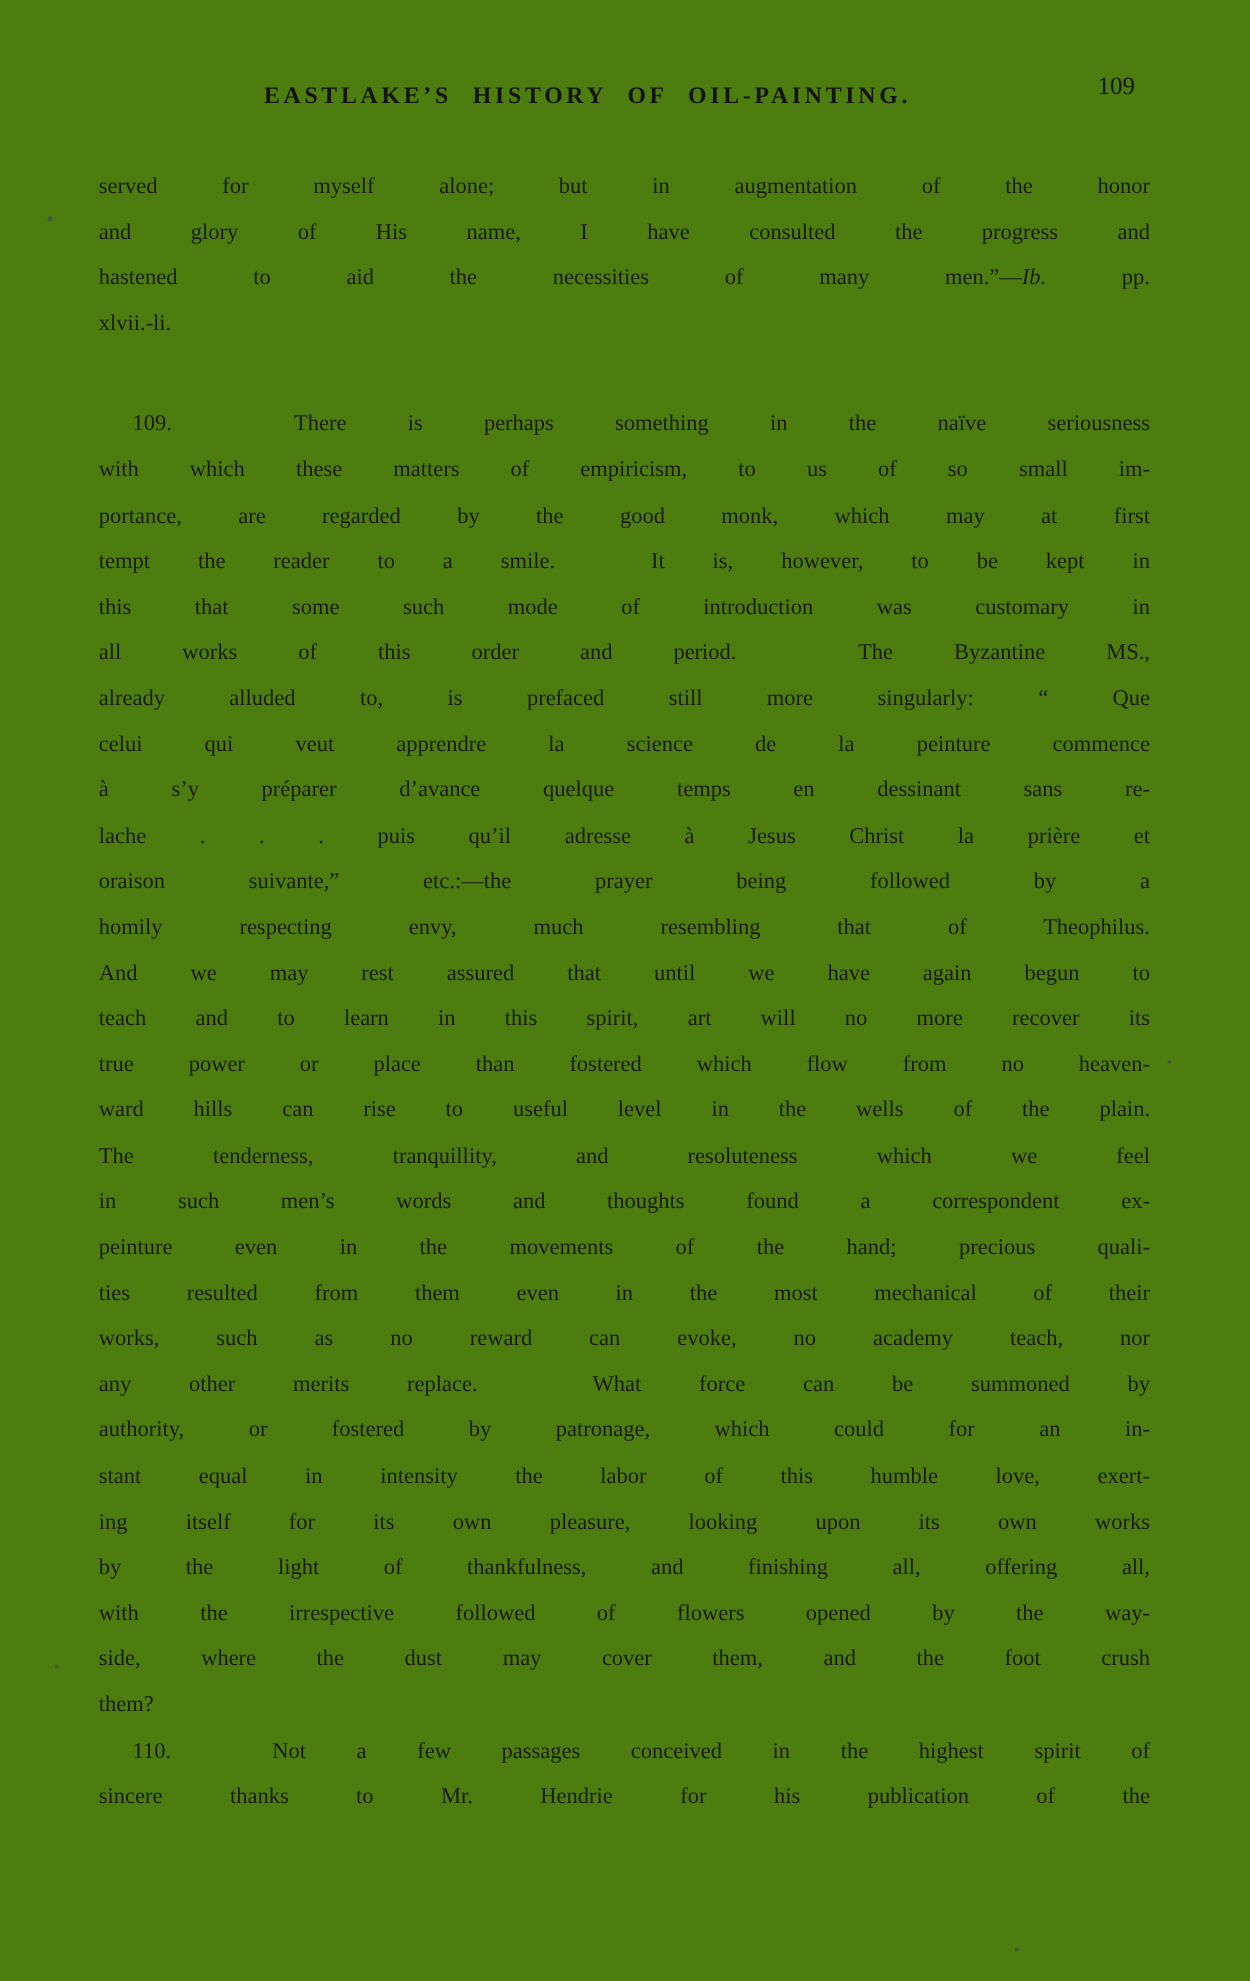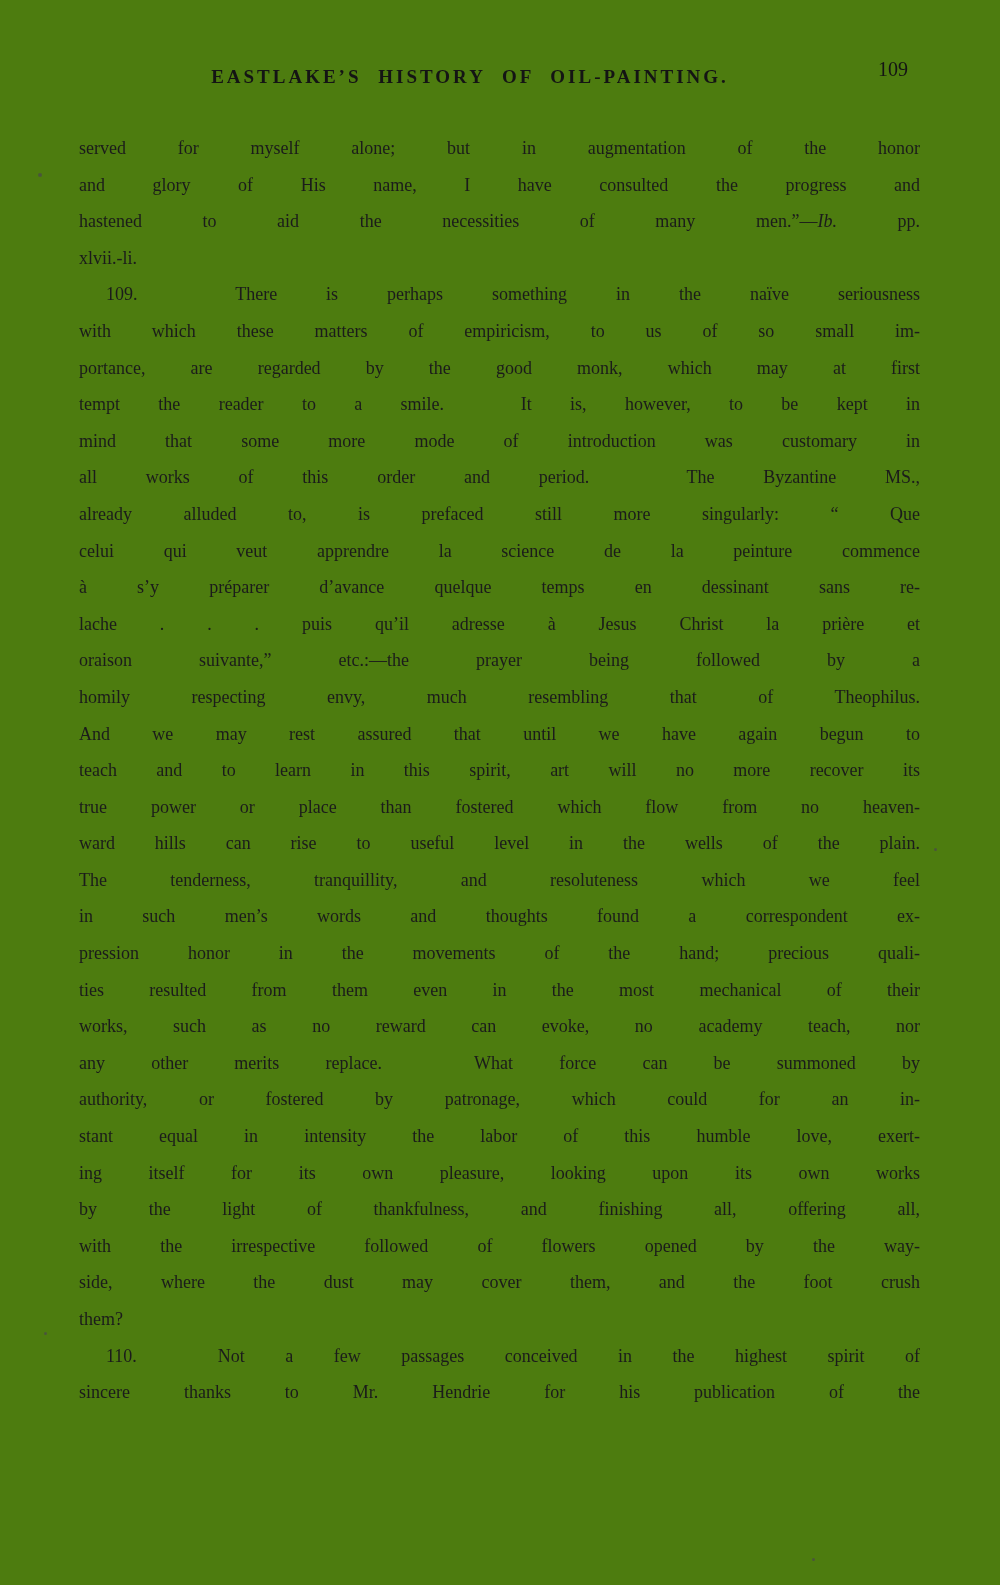--- a/index.html
+++ b/index.html
@@ -39,21 +39,21 @@
   .page-body {
     position: absolute;
     top: 130px;
     left: 79px;
     width: 841px;
     font-size: 18px;
     line-height: 36.6px;
   }
   .paragraph { margin: 0; }
   
-  .page-body .paragraph:nth-of-type(2) { }
+  .page-body .paragraph:nth-of-type(2) { margin-top: 44px; }
   .line {
     text-align: justify;
     text-align-last: justify;
     word-spacing: 1px;
   }
   .line.para-end { text-align-last: left; }
   .line.indent { text-indent: 27px; }
   .speck {
     position: absolute;
     background: #4a4a4a;
@@ -75,35 +75,35 @@
         <div class="line">served for myself alone; but in augmentation of the honor</div>
         <div class="line">and glory of His name, I have consulted the progress and</div>
         <div class="line">hastened to aid the necessities of many men.”—<i>Ib.</i> pp.</div>
         <div class="line para-end">xlvii.-li.</div>
       </div>
       <div class="paragraph">
         <div class="line indent">109.&nbsp; There is perhaps something in the naïve seriousness</div>
         <div class="line">with which these matters of empiricism, to us of so small im-</div>
         <div class="line">portance, are regarded by the good monk, which may at first</div>
         <div class="line">tempt the reader to a smile.&nbsp; It is, however, to be kept in</div>
-        <div class="line">mind that some more mode of introduction was customary in</div>
+        <div class="line">this that some such mode of introduction was customary in</div>
         <div class="line">all works of this order and period.&nbsp; The Byzantine MS.,</div>
         <div class="line">already alluded to, is prefaced still more singularly: “ Que</div>
         <div class="line">celui qui veut apprendre la science de la peinture commence</div>
         <div class="line">à s’y préparer d’avance quelque temps en dessinant sans re-</div>
         <div class="line">lache . . . puis qu’il adresse à Jesus Christ la prière et</div>
         <div class="line">oraison suivante,” etc.:—the prayer being followed by a</div>
         <div class="line">homily respecting envy, much resembling that of Theophilus.</div>
         <div class="line">And we may rest assured that until we have again begun to</div>
         <div class="line">teach and to learn in this spirit, art will no more recover its</div>
         <div class="line">true power or place than fostered which flow from no heaven-</div>
         <div class="line">ward hills can rise to useful level in the wells of the plain.</div>
         <div class="line">The tenderness, tranquillity, and resoluteness which we feel</div>
         <div class="line">in such men’s words and thoughts found a correspondent ex-</div>
-        <div class="line">pression honor in the movements of the hand; precious quali-</div>
+        <div class="line">peinture even in the movements of the hand; precious quali-</div>
         <div class="line">ties resulted from them even in the most mechanical of their</div>
         <div class="line">works, such as no reward can evoke, no academy teach, nor</div>
         <div class="line">any other merits replace.&nbsp; What force can be summoned by</div>
         <div class="line">authority, or fostered by patronage, which could for an in-</div>
         <div class="line">stant equal in intensity the labor of this humble love, exert-</div>
         <div class="line">ing itself for its own pleasure, looking upon its own works</div>
         <div class="line">by the light of thankfulness, and finishing all, offering all,</div>
         <div class="line">with the irrespective followed of flowers opened by the way-</div>
         <div class="line">side, where the dust may cover them, and the foot crush</div>
         <div class="line para-end">them?</div>

